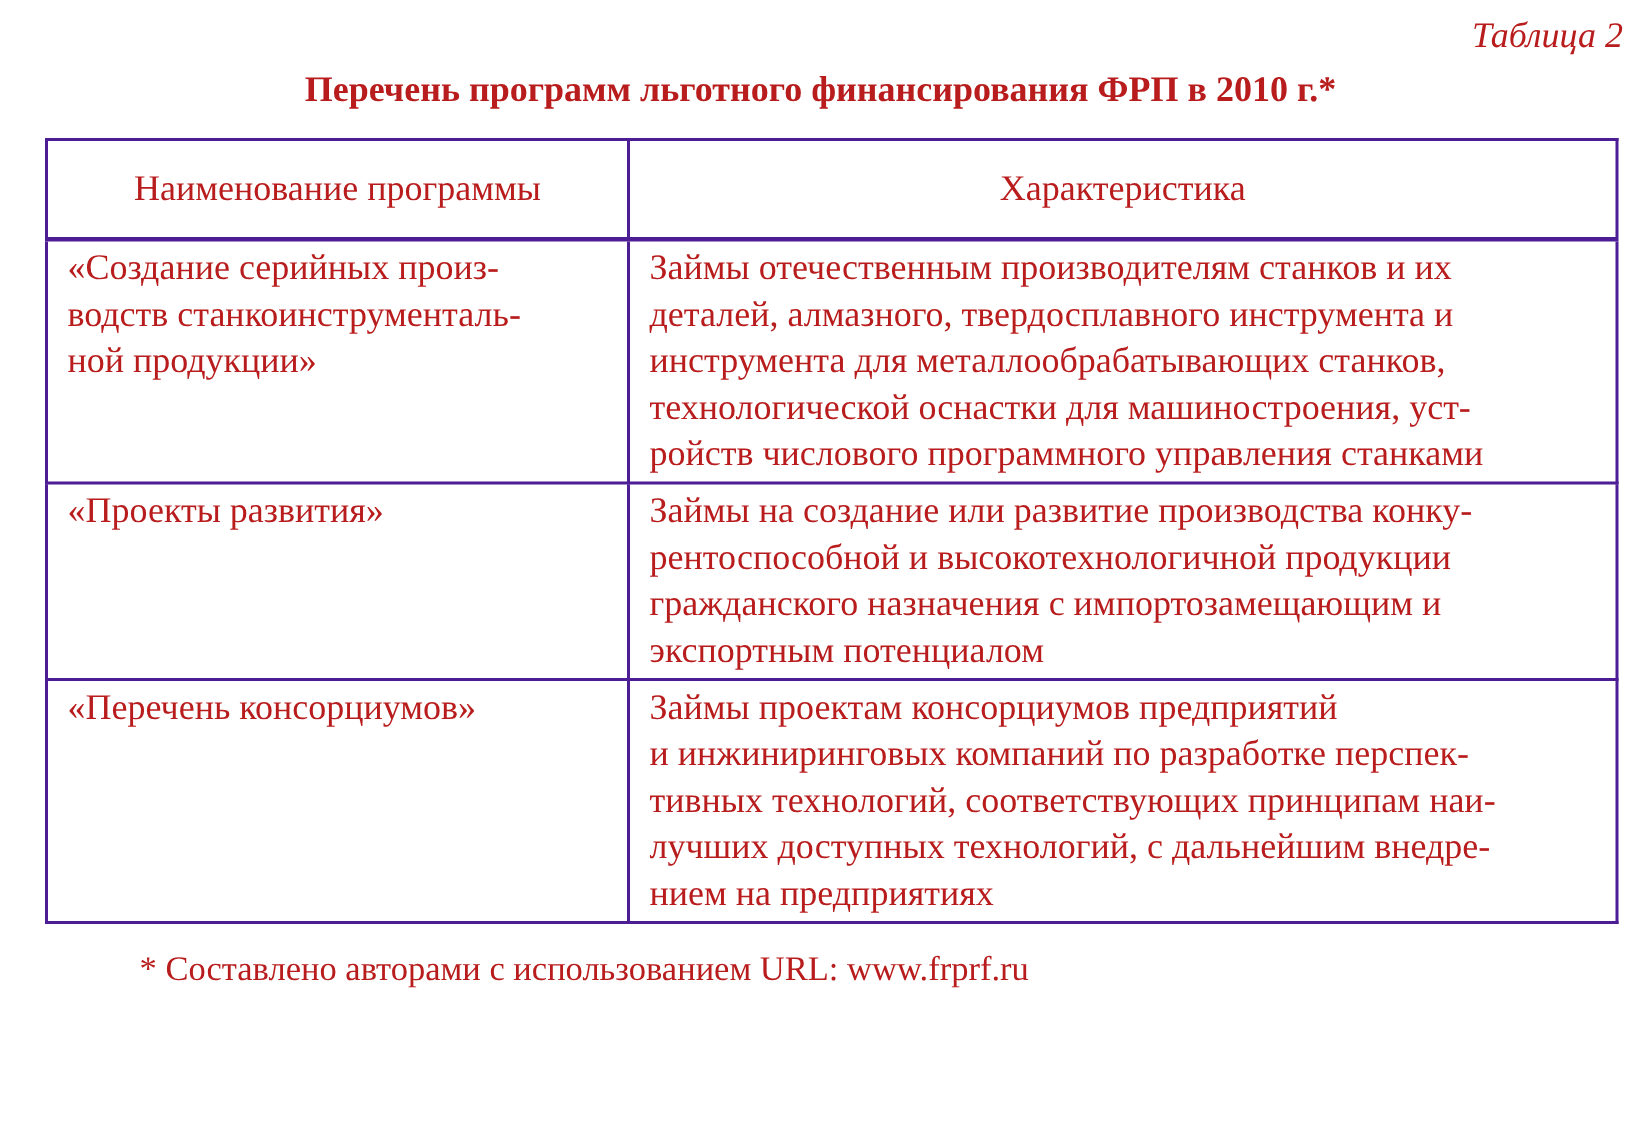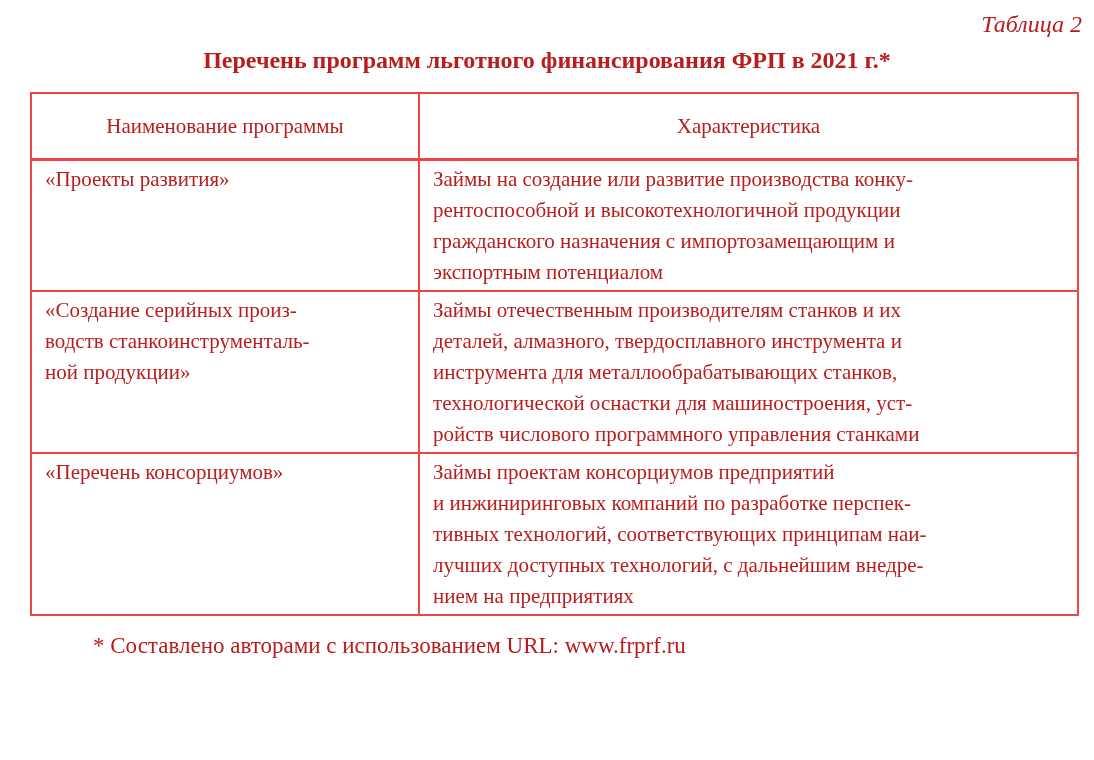--- a/index.html
+++ b/index.html
@@ -33,22 +33,22 @@
   table.programs {
     border-collapse: collapse;
     table-layout: fixed;
     width: 1047px;
     margin: 18px 0 0 30px;
   }
   table.programs col.col-name  { width: 388px; }
   table.programs col.col-desc  { width: 659px; }
   table.programs th,
   table.programs td {
-    border: 2px solid #ef4444;
-    font-size: 21px;
+    border: 2px solid #4c1d95;
+    font-size: 24px;
   }
   table.programs th {
     font-weight: normal;
     text-align: center;
     vertical-align: middle;
     height: 60px;
     border-bottom-width: 3px;
     padding: 2px 10px;
   }
   table.programs td {
@@ -66,50 +66,50 @@
     margin: 16px 0 0 93px;
   }
 </style>
 </head>
 <body>
 
 <div class="page">
 
   <div class="table-caption">Таблица 2</div>
 
-  <div class="doc-title">Перечень программ льготного финансирования ФРП в 2021 г.*</div>
+  <div class="doc-title">Перечень программ льготного финансирования ФРП в 2010 г.*</div>
 
   <table class="programs">
     <colgroup>
       <col class="col-name">
       <col class="col-desc">
     </colgroup>
     <thead>
       <tr>
         <th>Наименование программы</th>
         <th>Характеристика</th>
       </tr>
     </thead>
     <tbody>
       <tr>
-        <td class="multiline">«Проекты развития»</td>
-        <td class="multiline">Займы на создание или развитие производства конку-
-рентоспособной и высокотехнологичной продукции
-гражданского назначения с импортозамещающим и
-экспортным потенциалом</td>
-      </tr>
-      <tr>
         <td class="multiline">«Создание серийных произ-
 водств станкоинструменталь-
 ной продукции»</td>
         <td class="multiline">Займы отечественным производителям станков и их
 деталей, алмазного, твердосплавного инструмента и
 инструмента для металлообрабатывающих станков,
 технологической оснастки для машиностроения, уст-
 ройств числового программного управления станками</td>
+      </tr>
+      <tr>
+        <td class="multiline">«Проекты развития»</td>
+        <td class="multiline">Займы на создание или развитие производства конку-
+рентоспособной и высокотехнологичной продукции
+гражданского назначения с импортозамещающим и
+экспортным потенциалом</td>
       </tr>
       <tr>
         <td class="multiline">«Перечень консорциумов»</td>
         <td class="multiline">Займы проектам консорциумов предприятий
 и инжиниринговых компаний по разработке перспек-
 тивных технологий, соответствующих принципам наи-
 лучших доступных технологий, с дальнейшим внедре-
 нием на предприятиях</td>
       </tr>
     </tbody>

